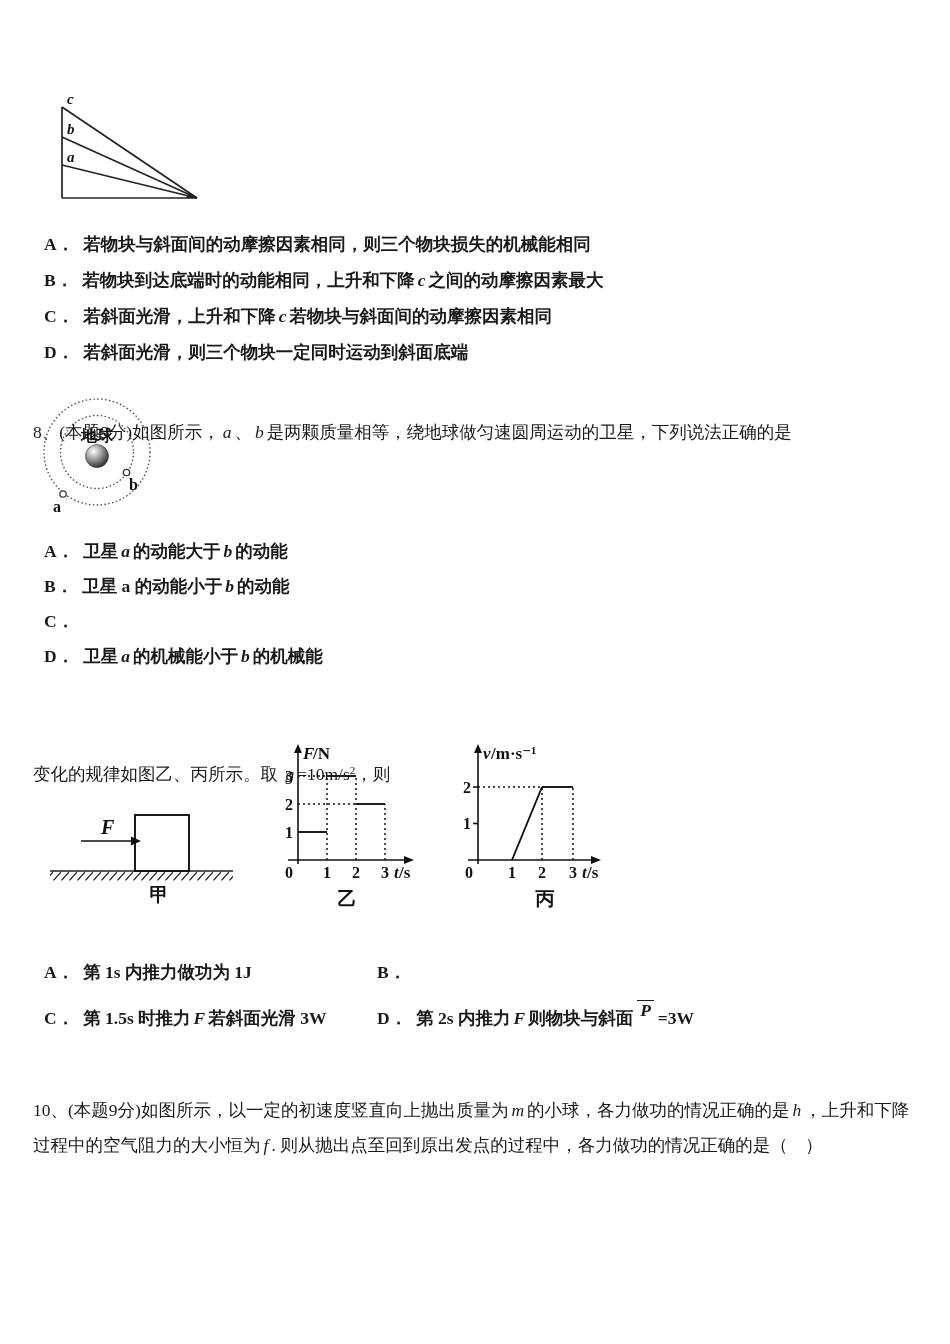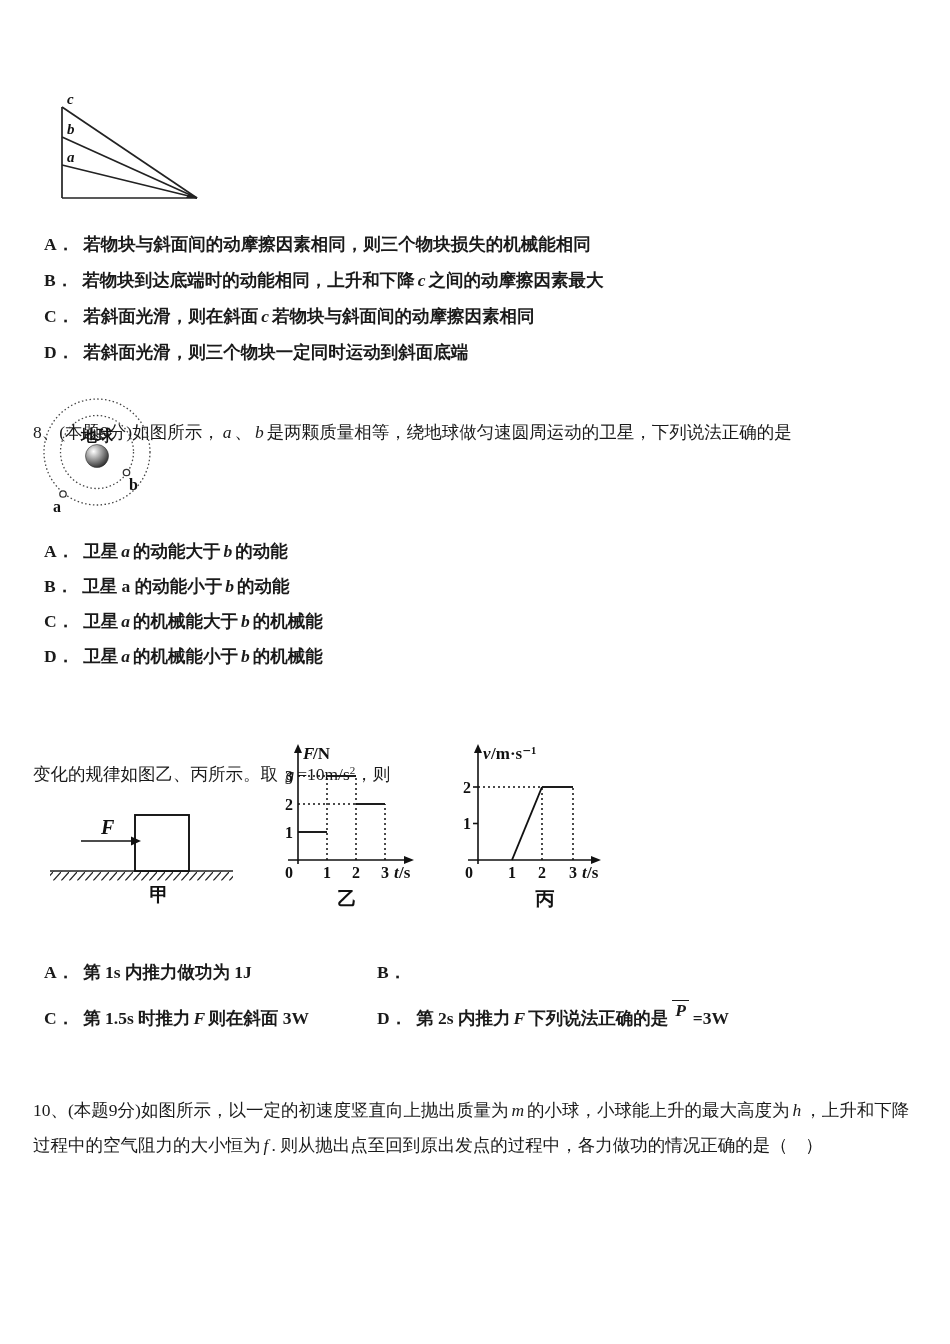--- a/index.html
+++ b/index.html
@@ -39,21 +39,21 @@
   <div class="line opt" style="left:44px;top:234px">
       <span class="lab">A．</span>
       <span><span>若物块与斜面间的动摩擦因素相同，则三个物块损失的机械能相同</span></span>
     </div>
   <div class="line opt" style="left:44px;top:270px">
       <span class="lab">B．</span>
       <span><span>若物块到达底端时的动能相同，上升和下降</span><span class="rit">c</span><span>之间的动摩擦因素最大</span></span>
     </div>
   <div class="line opt" style="left:44px;top:306px">
       <span class="lab">C．</span>
-      <span><span>若斜面光滑，则在斜面</span><span class="rit">c</span><span>若物块与斜面间的动摩擦因素相同</span></span>
+      <span><span>若斜面光滑，上升和下降</span><span class="rit">c</span><span>若物块与斜面间的动摩擦因素相同</span></span>
     </div>
   <div class="line opt" style="left:44px;top:342px">
       <span class="lab">D．</span>
       <span><span>若斜面光滑，则三个物块一定同时运动到斜面底端</span></span>
     </div>
 
   <div class="line stem" style="left:33px;top:374px"><span>8、(本题9分)如图所示，</span><span class="rit">a</span><span>、</span><span class="rit">b</span><span>是两颗质量相等，绕地球做匀速圆周运动的卫星，下列说法正确的是</span></div>
 
   <svg style="left:28px;top:393px" width="150" height="134" viewBox="0 0 150 134">
     <defs>
@@ -76,21 +76,20 @@
   <div class="line opt" style="left:44px;top:541px">
       <span class="lab">A．</span>
       <span><span>卫星</span><span class="rit">a</span><span>的动能大于</span><span class="rit">b</span><span>的动能</span></span>
     </div>
   <div class="line opt" style="left:44px;top:576px">
       <span class="lab">B．</span>
       <span><span>卫星 a 的动能小于</span><span class="rit">b</span><span>的动能</span></span>
     </div>
   <div class="line opt" style="left:44px;top:611px">
       <span class="lab">C．</span>
-      <span><span>卫星</span><span class="rit">a</span><span>的机械能大于</span><span class="rit">b</span><span>的机械能</span></span>
     </div>
   <div class="line opt" style="left:44px;top:646px">
       <span class="lab">D．</span>
       <span><span>卫星</span><span class="rit">a</span><span>的机械能小于</span><span class="rit">b</span><span>的机械能</span></span>
     </div>
 
   <div class="line stem" style="left:33px;top:716px"><span>变化的规律如图乙、丙所示。取 </span><span class="rit">g</span><span>=10m/s</span><span class="rsup">2</span><span>，则</span></div>
 
   <svg style="left:45px;top:800px" width="200" height="110" viewBox="0 0 200 110">
     <defs>
@@ -173,23 +172,23 @@
 
   <div class="line opt" style="left:44px;top:962px">
       <span class="lab">A．</span>
       <span><span>第 1s 内推力做功为 1J</span></span>
     </div>
   <div class="line opt" style="left:377px;top:962px">
       <span class="lab">B．</span>
     </div>
   <div class="line opt" style="left:44px;top:1008px">
       <span class="lab">C．</span>
-      <span><span>第 1.5s 时推力</span><span class="rit">F</span><span>则在斜面 3W</span></span>
+      <span><span>第 1.5s 时推力</span><span class="rit">F</span><span>若斜面光滑 3W</span></span>
     </div>
   <div class="line opt" style="left:377px;top:1008px">
       <span class="lab">D．</span>
-      <span><span>第 2s 内推力</span><span class="rit">F</span><span>下列说法正确的是</span><span class="rpbar">P</span><span>=3W</span></span>
+      <span><span>第 2s 内推力</span><span class="rit">F</span><span>则物块与斜面</span><span class="rpbar">P</span><span>=3W</span></span>
     </div>
 
-  <div class="line stem" style="left:33px;top:1052px"><span>10、(本题9分)如图所示，以一定的初速度竖直向上抛出质量为</span><span class="rit">m</span><span>的小球，小球能上升的最大高度为</span><span class="rit">h</span><span>，上升和下降</span></div>
+  <div class="line stem" style="left:33px;top:1052px"><span>10、(本题9分)如图所示，以一定的初速度竖直向上抛出质量为</span><span class="rit">m</span><span>的小球，各力做功的情况正确的是</span><span class="rit">h</span><span>，上升和下降</span></div>
   <div class="line stem" style="left:33px;top:1087px"><span>过程中的空气阻力的大小恒为</span><span class="rit">f</span><span>. 则从抛出点至回到原出发点的过程中，各力做功的情况正确的是（　）</span></div>
 
 </div>
 
 </body></html>

